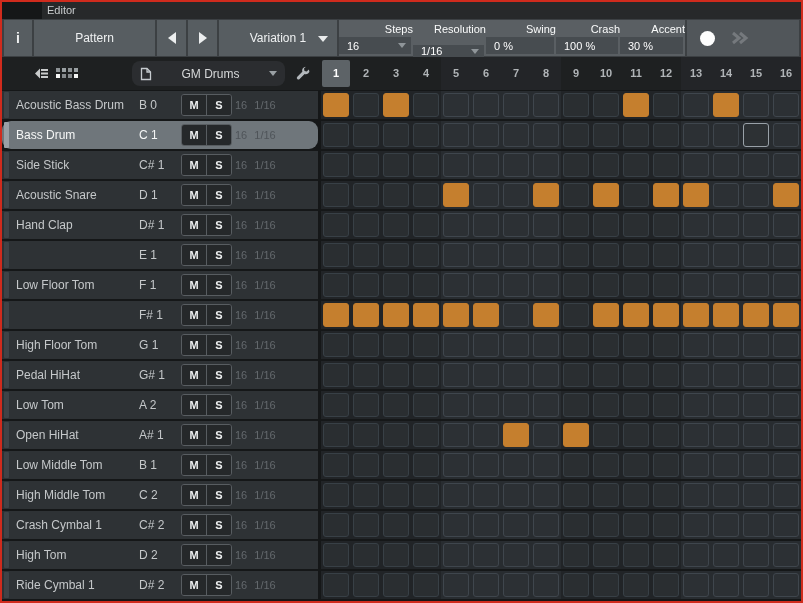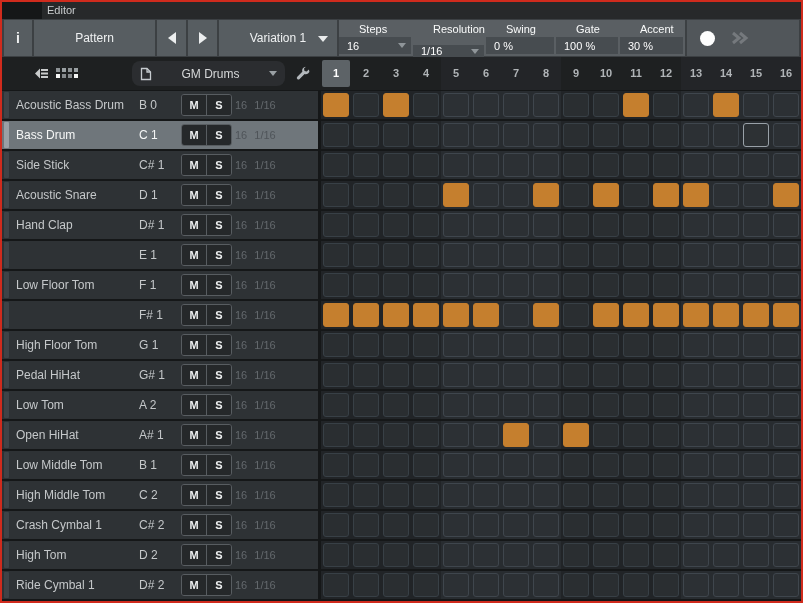--- a/index.html
+++ b/index.html
@@ -17,21 +17,21 @@
   .tbtn.info{width:28px;font-weight:bold;font-size:14px;}
   .tbtn.pattern{width:121px;}
   .tbtn.arrow{width:29px;}
   .tbtn.variation{width:118px;position:relative;}
   .tri-left{width:0;height:0;border-top:6px solid transparent;border-bottom:6px solid transparent;border-right:8px solid #eceeef;}
   .tri-right{width:0;height:0;border-top:6px solid transparent;border-bottom:6px solid transparent;border-left:8px solid #eceeef;}
   .tri-down{width:0;height:0;border-left:5px solid transparent;border-right:5px solid transparent;border-top:6px solid #e9ebec;}
   .variation .tri-down{position:absolute;right:9px;top:16px;}
   .params{width:346px;background:#5a5f63;margin:1px 0 1px 2px;display:flex;}
   .param{display:flex;flex-direction:column;}
-  .param .plabel{color:#fafbfb;font-size:11px;height:17px;line-height:18px;padding-left:20px;white-space:nowrap;}
+  .param .plabel{color:#fafbfb;font-size:11px;height:17px;line-height:18px;padding-left:12px;white-space:nowrap;text-align:right;}
   .param .pvalue{height:17px;background:#474c50;margin-right:2px;display:flex;align-items:center;
                  padding-left:8px;color:#fdfdfd;font-size:11px;position:relative;}
   .param .pvalue .tri-down{position:absolute;right:5px;border-left-width:4px;border-right-width:4px;border-top:5px solid #8f9599;}
   .p-steps{width:74px;} .p-res{width:73px;gap:8px;} .p-swing{width:70px;} .p-gate{width:64px;} .p-accent{width:65px;}
   .recarea{flex:1;background:#51565a;margin:1px 2px;display:flex;align-items:center;}
   .rec{width:15px;height:15px;border-radius:50%;background:#fdfdfd;margin-left:13px;}
   .chev{margin-left:15px;display:flex;}
   
   .row2{height:33px;background:#1e2021;display:flex;}
   .r2left{width:319px;position:relative;}
@@ -43,21 +43,21 @@
   .preset .pname{flex:1;text-align:center;}
   .preset .tri-down{border-left-width:4px;border-right-width:4px;border-top:5px solid #9aa0a4;margin-right:8px;}
   .stepheader{width:480px;display:flex;align-items:center;
     background:linear-gradient(90deg,#1e2021 0,#1e2021 120px,#232528 120px,#232528 240px,#1e2021 240px,#1e2021 360px,#232528 360px,#232528 480px);}
   .shcell{width:30px;box-sizing:border-box;text-align:center;font-size:11px;font-weight:bold;color:#b0b4b7;height:27px;line-height:27px;}
   .shcell.active{width:28px;margin:0 1px;background:#5d6367;border-radius:2px;color:#fff;}
   
   .body{padding-top:1px;}
   .grow{display:flex;height:28px;margin-bottom:2px;}
   .rleft{width:317px;margin-right:3px;background:#2e3235;position:relative;}
-  .grow.selected .rleft{background:#6f767b;}
+  .grow.selected .rleft{background:#6f767b;border-radius:9px;}
   .handle{position:absolute;left:2px;top:1px;width:5px;height:26px;background:#3f4347;border-radius:1px;}
   .grow.selected .handle{background:#9aa0a5;}
   .rname{position:absolute;left:14px;font-size:12px;color:#c5c8ca;line-height:28px;white-space:nowrap;}
   .rnote{position:absolute;left:137px;font-size:12px;color:#c5c8ca;line-height:28px;white-space:nowrap;}
   .grow.selected .rname,.grow.selected .rnote{color:#f6f7f7;}
   .ms{position:absolute;left:179px;top:3px;display:flex;border:1px solid #585d61;border-radius:3px;overflow:hidden;}
   .msbtn{width:24px;height:20px;background:#25282a;color:#edeff0;font-size:11px;font-weight:bold;text-align:center;line-height:20px;}
   .msbtn.m{border-right:1px solid #585d61;}
   .rsteps{position:absolute;left:224px;width:30px;text-align:center;font-size:11px;color:#64696d;line-height:28px;}
   .rres{position:absolute;left:243px;width:40px;text-align:center;font-size:11px;color:#64696d;line-height:28px;}
@@ -108,21 +108,21 @@
           <span class="tri-down"></span>
         </div>
       </div>
       <div class="param p-swing">
         <div class="plabel">Swing</div>
         <div class="pvalue">
           <span>0 %</span>
         </div>
       </div>
       <div class="param p-gate">
-        <div class="plabel">Gate</div>
+        <div class="plabel">Crash</div>
         <div class="pvalue">
           <span>100 %</span>
         </div>
       </div>
       <div class="param p-accent">
         <div class="plabel">Accent</div>
         <div class="pvalue">
           <span>30 %</span>
         </div>
       </div>

